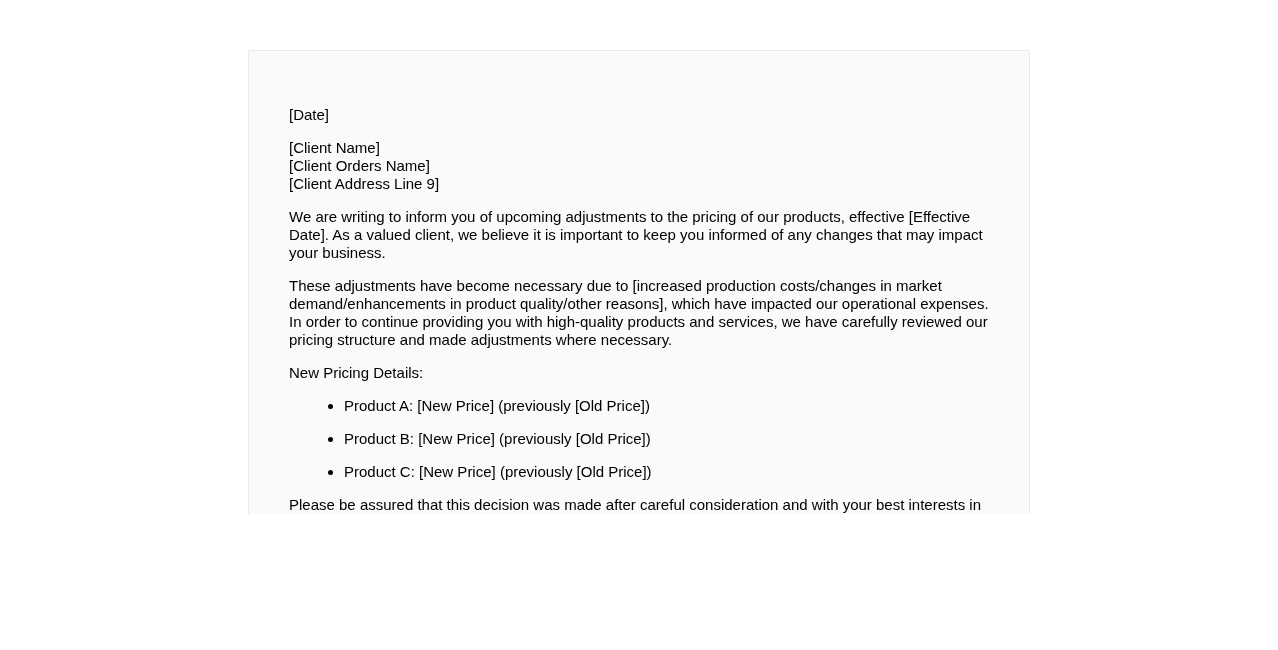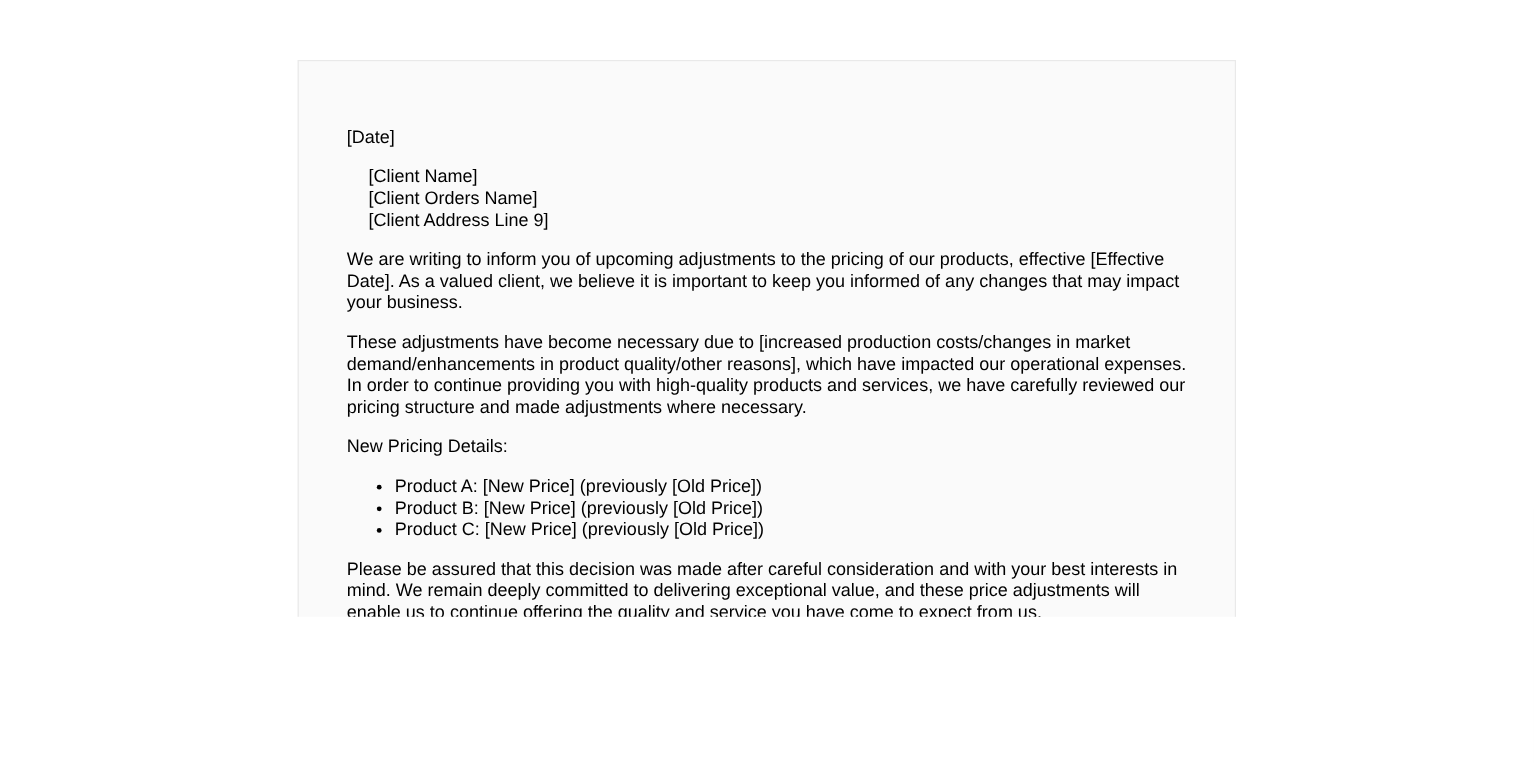--- a/index.html
+++ b/index.html
@@ -33,25 +33,24 @@
     line-height: 1.2;
   }
   .letter-card p {
     margin: 15px 0;
   }
   .letter-card ul {
     margin: 15px 0;
     padding-left: 40px;
   }
   .letter-card li {
-    margin: 0;
+    margin: 15px;
   }
   .address-block .line {
     display: block;
-    margin-left: 18px;
   }
   .bold { font-weight: normal; }
 </style>
 </head>
 <body>
 
 <div class="viewport">
   <div class="letter-card">
 
     <p>[Date]</p>

